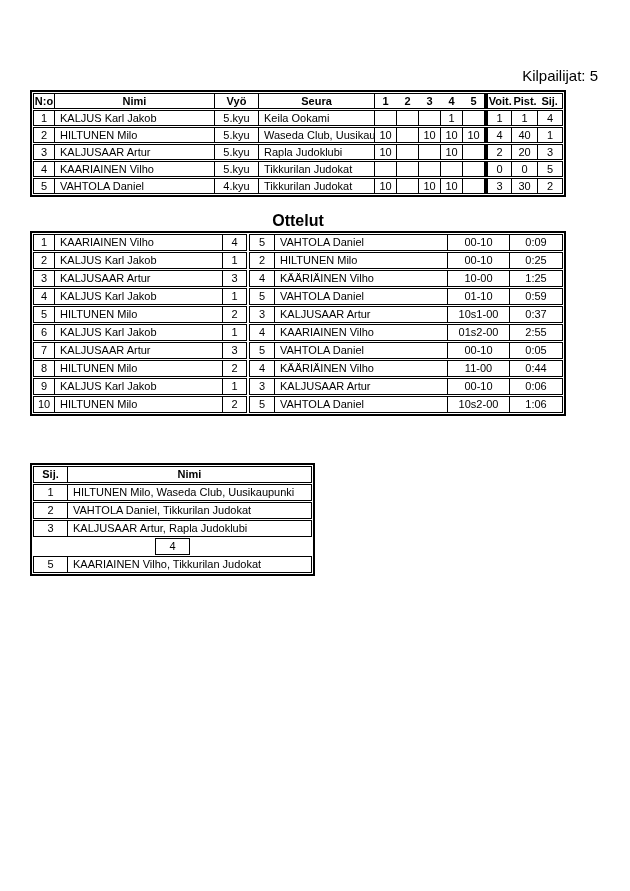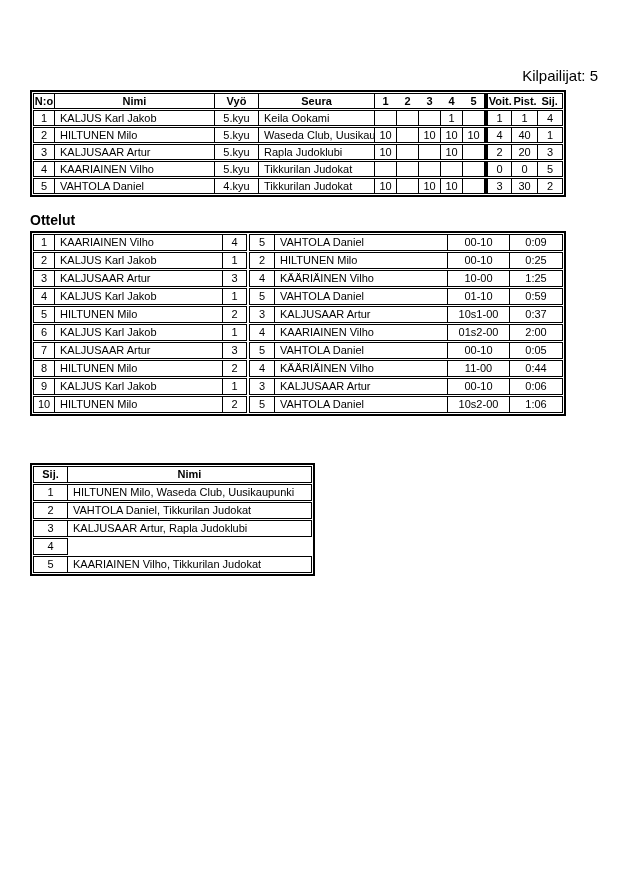--- a/index.html
+++ b/index.html
@@ -11,30 +11,30 @@
     position:absolute; top:36px; left:0; width:630px;
     text-align:center; font-size:21px; font-weight:bold; white-space:pre;
   }
   .sub-title {
     position:absolute; top:66px; left:30px; width:536px;
     text-align:center; font-size:11.5px; font-weight:bold;
   }
   .count-label {
     position:absolute; top:67px; right:32px; font-size:15px;
   }
-  .section-title { position:absolute; text-align:left; font-size:14px; font-weight:bold; }
+  .section-title { position:absolute; text-align:center; font-size:16px; font-weight:bold; }
   .st-ottelut  { top:212px; left:30px; width:536px; }
   .st-tulokset { top:444px; left:30px; width:285px; }
 
   .t { position:absolute; border:2px solid #000; padding:1px; background:#fff; }
   .t-kilpailijat { top:90px;  left:30px; }
   .t-ottelut     { top:231px; left:30px; }
   .t-tulokset    { top:463px; left:30px; }
 
-  .r { display:flex; }
+  .r { display:flex;justify-content:center; }
   .r + .r { margin-top:1px; }
   .c {
     box-sizing:border-box; flex:none;
     border:1px solid #000; border-left:none;
     height:16px; font-size:11px; line-height:13px;
     display:flex; align-items:center; justify-content:center;
     white-space:nowrap; overflow:hidden; background:#fff;
   }
   .t-ottelut .c, .t-tulokset .c { height:17px; }
   .fst { border-left:1px solid #000; }
@@ -204,21 +204,21 @@
       <div class="c" style="width:53px">0:37</div>
     </div>
 
     <div class="r">
       <div class="c fst" style="width:22px">6</div>
       <div class="c left" style="width:168px">KALJUS Karl Jakob</div>
       <div class="c" style="width:24px">1</div>
       <div class="c gap" style="width:26px">4</div>
       <div class="c left" style="width:173px">KAARIAINEN Vilho</div>
       <div class="c" style="width:62px">01s2-00</div>
-      <div class="c" style="width:53px">2:00</div>
+      <div class="c" style="width:53px">2:55</div>
     </div>
 
     <div class="r">
       <div class="c fst" style="width:22px">7</div>
       <div class="c left" style="width:168px">KALJUSAAR Artur</div>
       <div class="c" style="width:24px">3</div>
       <div class="c gap" style="width:26px">5</div>
       <div class="c left" style="width:173px">VAHTOLA Daniel</div>
       <div class="c" style="width:62px">00-10</div>
       <div class="c" style="width:53px">0:05</div>

